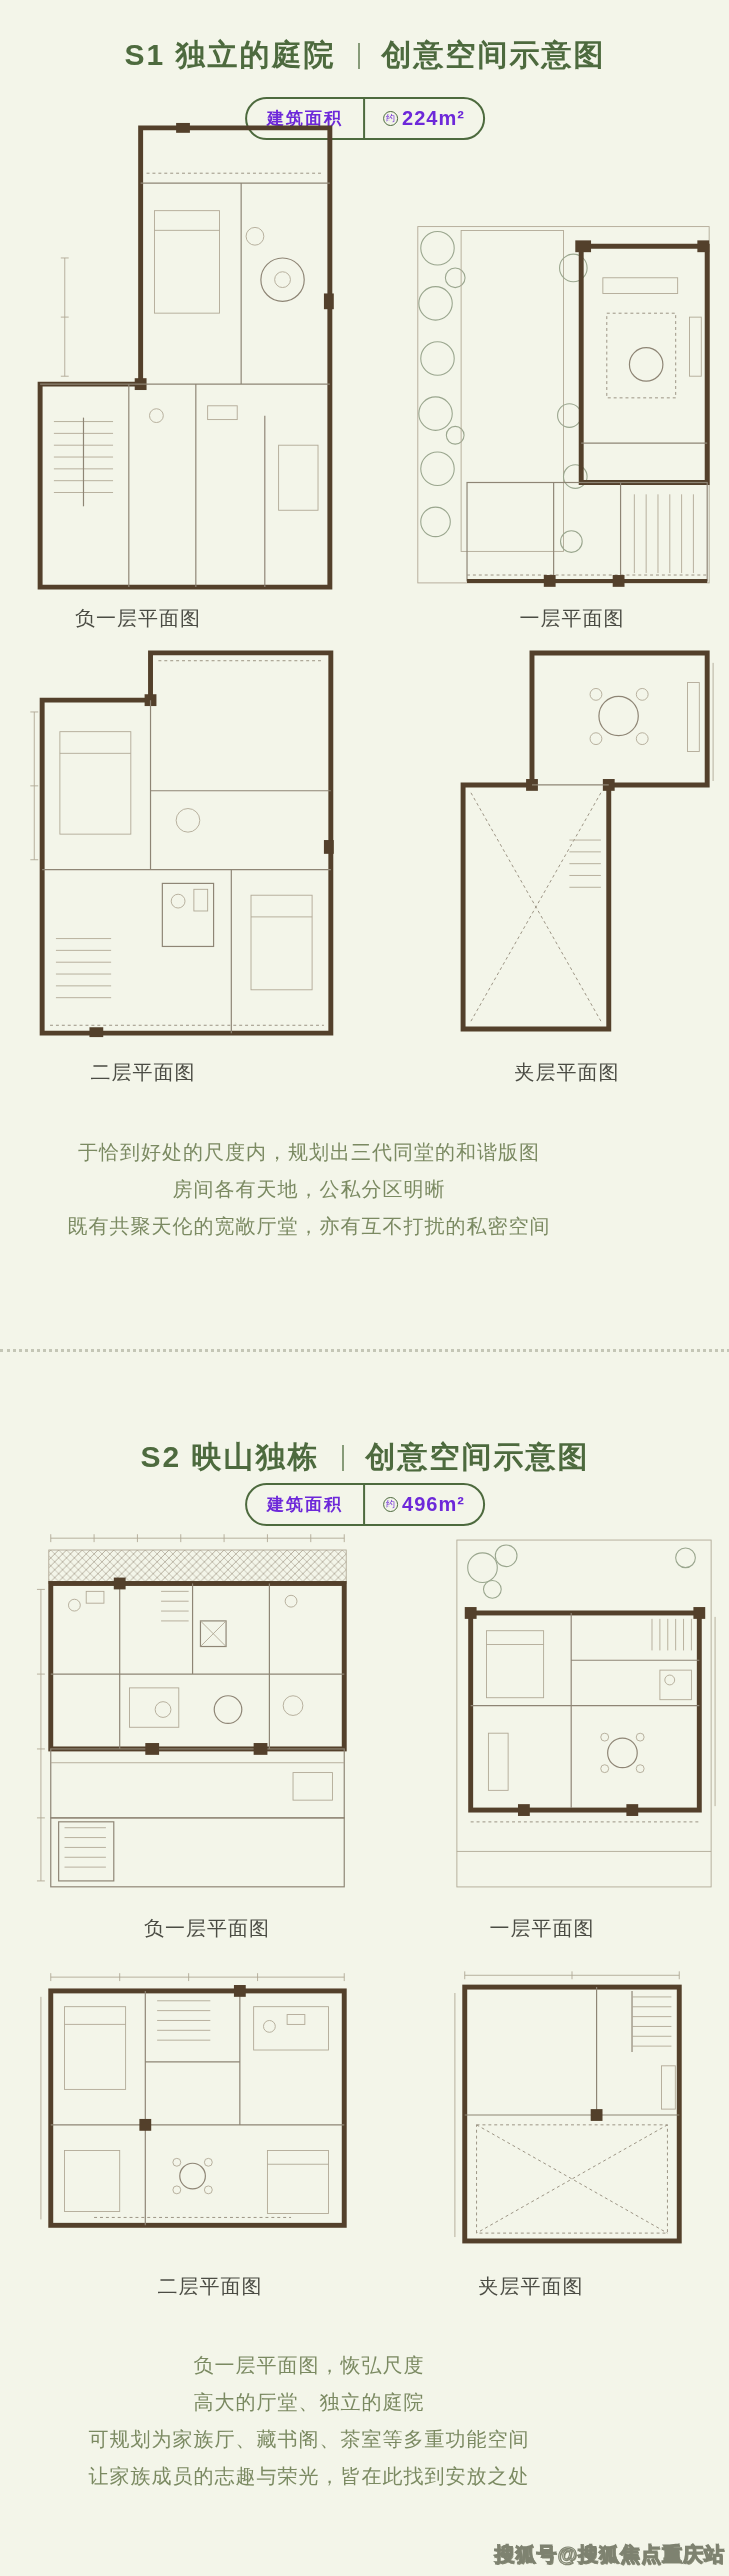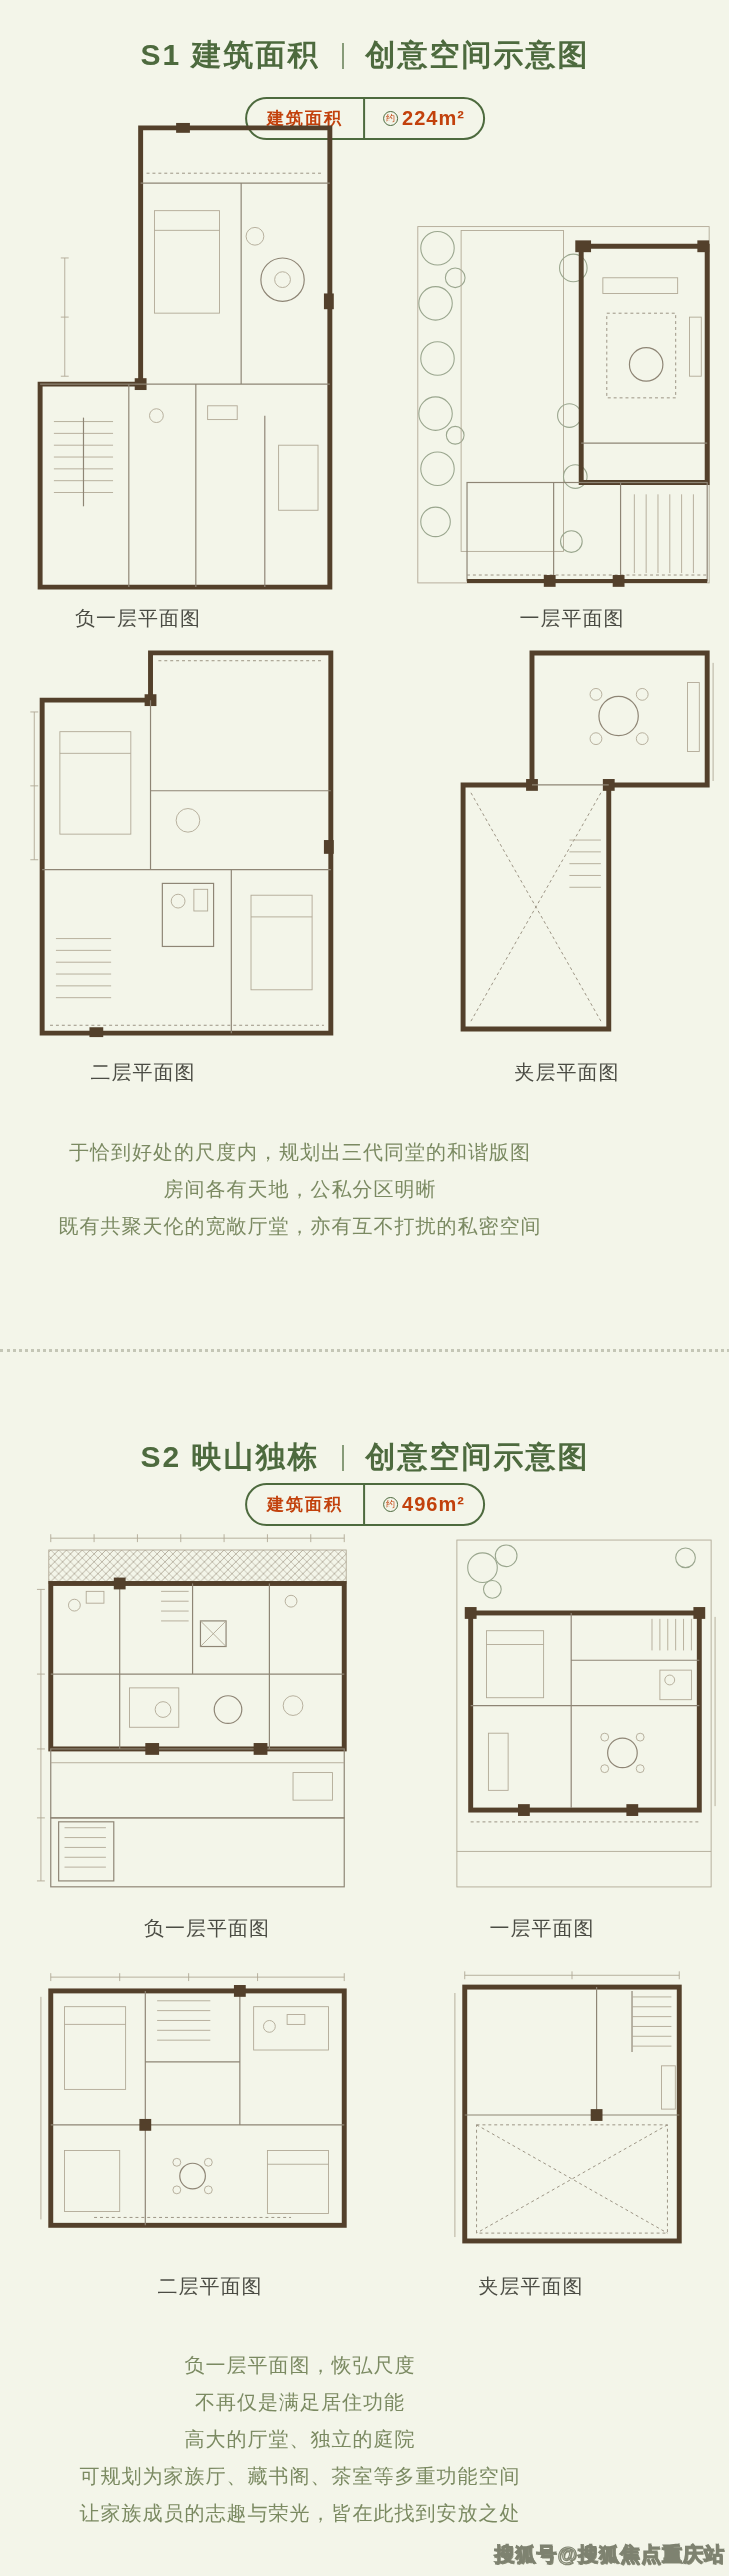--- a/index.html
+++ b/index.html
@@ -14,58 +14,58 @@
   .sec-title{
     left:0;width:730px;text-align:center;
     display:flex;justify-content:center;align-items:center;gap:22px;
     font-size:30px;font-weight:700;letter-spacing:2px;color:#4d6a3e;
   }
   .tsep{width:2px;height:26px;background:#4d6a3e;opacity:.65;}
   
   .badge{
     left:50%;transform:translateX(-50%);
     height:39px;border:2px solid #4d6a3e;border-radius:22px;
-    display:flex;align-items:center;color:#c2410c;background:transparent;
+    display:flex;align-items:center;color:#6d28d9;background:transparent;
   }
   .badge-l{padding:0 20px;font-size:17px;font-weight:700;letter-spacing:2px;}
   .badge-r{border-left:2px solid #4d6a3e;height:100%;display:flex;align-items:center;padding:0 18px;}
   .approx{
     font-style:normal;font-size:9px;line-height:13px;width:13px;height:13px;
     border:1px solid #4d6a3e;border-radius:50%;text-align:center;margin-right:4px;flex:0 0 auto;
   }
   .area-val{font-size:20px;font-weight:700;letter-spacing:1px;}
   
   .fp svg{width:100%;height:100%;display:block;}
   .w {stroke:#53402b;stroke-width:5;fill:none;}
   .w4{stroke:#53402b;stroke-width:4;fill:none;}
   .f {fill:#53402b;stroke:none;}
   .t {stroke:#8e8575;stroke-width:1.2;fill:none;}
   .l {stroke:#b0a895;stroke-width:0.9;fill:none;}
   .g {stroke:#9aa68e;stroke-width:1.1;fill:none;}
   .d {stroke:#9b9383;stroke-width:1;fill:none;stroke-dasharray:3 3;}
   
   .cap{width:168px;text-align:center;font-size:20px;color:#4b4c44;letter-spacing:1px;}
   
-  .desc{left:0;width:600px;text-align:center;color:#7b8a62;}
+  .desc{left:9px;width:600px;text-align:center;color:#7b8a62;}
   .desc p{margin:0;font-size:20px;line-height:37px;letter-spacing:1px;}
   
   .divider{left:0;width:730px;border-top:3px dotted #c4c6b6;height:0;}
   
   .wm{
     right:5px;font-size:20px;font-weight:700;letter-spacing:1px;
     color:#d3d7c3;-webkit-text-stroke:1px #7e8270;text-stroke:1px #7e8270;
     text-shadow:1px 1px 0 #8a8d78;
     padding-left:35px;
   }
 </style>
 </head>
 <body>
 
 <div class="abs sec-title" style="top:35px;">
-  <span>S1 建筑面积</span>
+  <span>S1 独立的庭院</span>
   <span class="tsep"></span>
   <span>创意空间示意图</span>
 </div>
 
 <div class="abs badge" style="top:97px;">
   <span class="badge-l">建筑面积</span>
   <span class="badge-r">
     <i class="approx">约</i>
     <b class="area-val">224m²</b>
   </span>
@@ -307,20 +307,19 @@
   <rect class="f" x="144" y="144" width="12" height="12"></rect>
   <path class="l" d="M6,26 V274"></path>
 </svg>
 </div>
 
 <div class="abs cap" style="left:126px;top:2273px;">二层平面图</div>
 <div class="abs cap" style="left:447px;top:2273px;">夹层平面图</div>
 
 <div class="abs desc" style="top:2347px;">
   <p>负一层平面图，恢弘尺度</p>
-  <p>不再仅是满足居住功能</p>
   <p>高大的厅堂、独立的庭院</p>
   <p>可规划为家族厅、藏书阁、茶室等多重功能空间</p>
   <p>让家族成员的志趣与荣光，皆在此找到安放之处</p>
 </div>
 
 <div class="abs wm" style="top:2541px;">搜狐号@搜狐焦点重庆站</div>
 
 
 </body></html>

